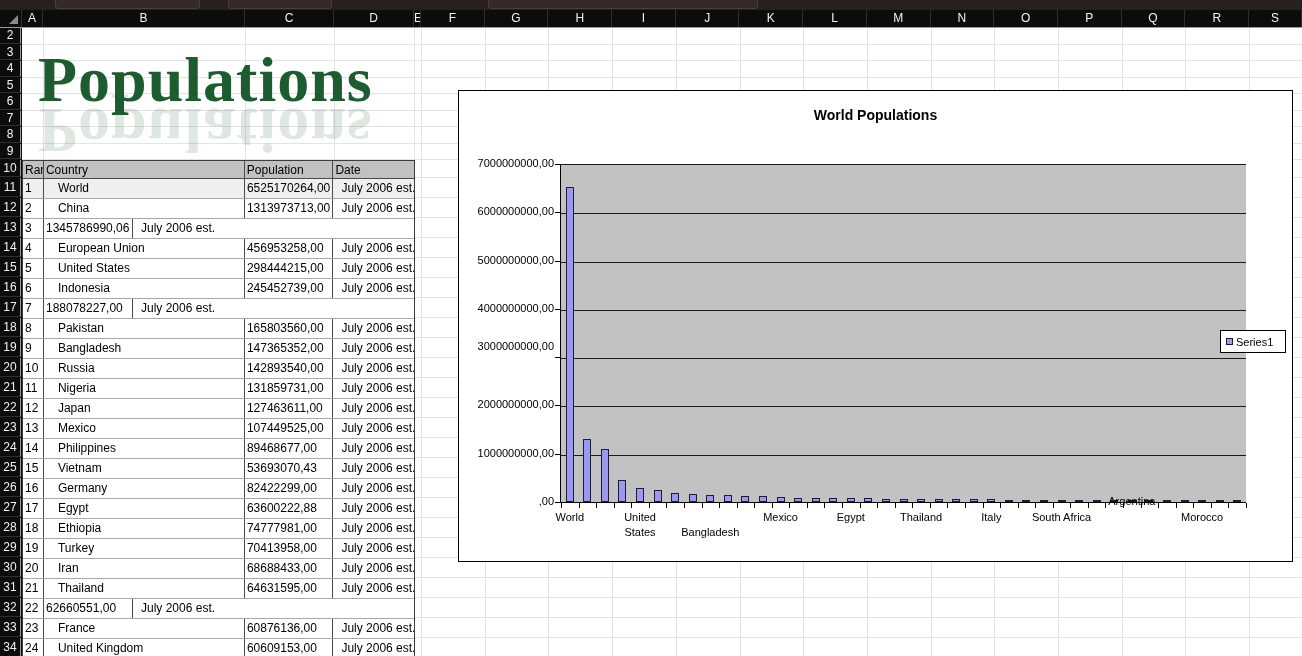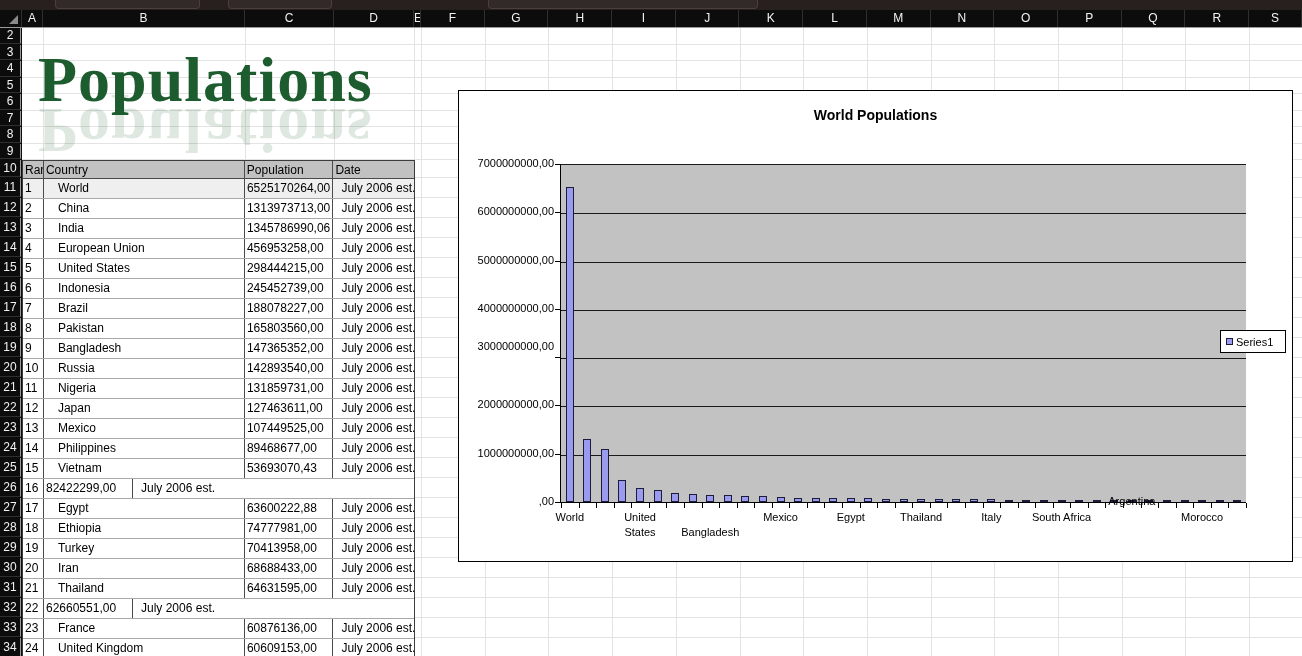--- a/index.html
+++ b/index.html
@@ -204,21 +204,20 @@
         <div class="t-cell c-date">July 2006 est.</div>
       </div>
       <div class="t-row t-data">
         <div class="t-cell c-rank">2</div>
         <div class="t-cell c-country">China</div>
         <div class="t-cell c-pop">1313973713,00</div>
         <div class="t-cell c-date">July 2006 est.</div>
       </div>
       <div class="t-row t-data">
         <div class="t-cell c-rank">3</div>
-        <div class="t-cell c-country">India</div>
         <div class="t-cell c-pop">1345786990,06</div>
         <div class="t-cell c-date">July 2006 est.</div>
       </div>
       <div class="t-row t-data">
         <div class="t-cell c-rank">4</div>
         <div class="t-cell c-country">European Union</div>
         <div class="t-cell c-pop">456953258,00</div>
         <div class="t-cell c-date">July 2006 est.</div>
       </div>
       <div class="t-row t-data">
@@ -228,21 +227,20 @@
         <div class="t-cell c-date">July 2006 est.</div>
       </div>
       <div class="t-row t-data">
         <div class="t-cell c-rank">6</div>
         <div class="t-cell c-country">Indonesia</div>
         <div class="t-cell c-pop">245452739,00</div>
         <div class="t-cell c-date">July 2006 est.</div>
       </div>
       <div class="t-row t-data">
         <div class="t-cell c-rank">7</div>
-        <div class="t-cell c-country">Brazil</div>
         <div class="t-cell c-pop">188078227,00</div>
         <div class="t-cell c-date">July 2006 est.</div>
       </div>
       <div class="t-row t-data">
         <div class="t-cell c-rank">8</div>
         <div class="t-cell c-country">Pakistan</div>
         <div class="t-cell c-pop">165803560,00</div>
         <div class="t-cell c-date">July 2006 est.</div>
       </div>
       <div class="t-row t-data">
@@ -282,20 +280,21 @@
         <div class="t-cell c-date">July 2006 est.</div>
       </div>
       <div class="t-row t-data">
         <div class="t-cell c-rank">15</div>
         <div class="t-cell c-country">Vietnam</div>
         <div class="t-cell c-pop">53693070,43</div>
         <div class="t-cell c-date">July 2006 est.</div>
       </div>
       <div class="t-row t-data">
         <div class="t-cell c-rank">16</div>
+        <div class="t-cell c-country">Germany</div>
         <div class="t-cell c-pop">82422299,00</div>
         <div class="t-cell c-date">July 2006 est.</div>
       </div>
       <div class="t-row t-data">
         <div class="t-cell c-rank">17</div>
         <div class="t-cell c-country">Egypt</div>
         <div class="t-cell c-pop">63600222,88</div>
         <div class="t-cell c-date">July 2006 est.</div>
       </div>
       <div class="t-row t-data">

